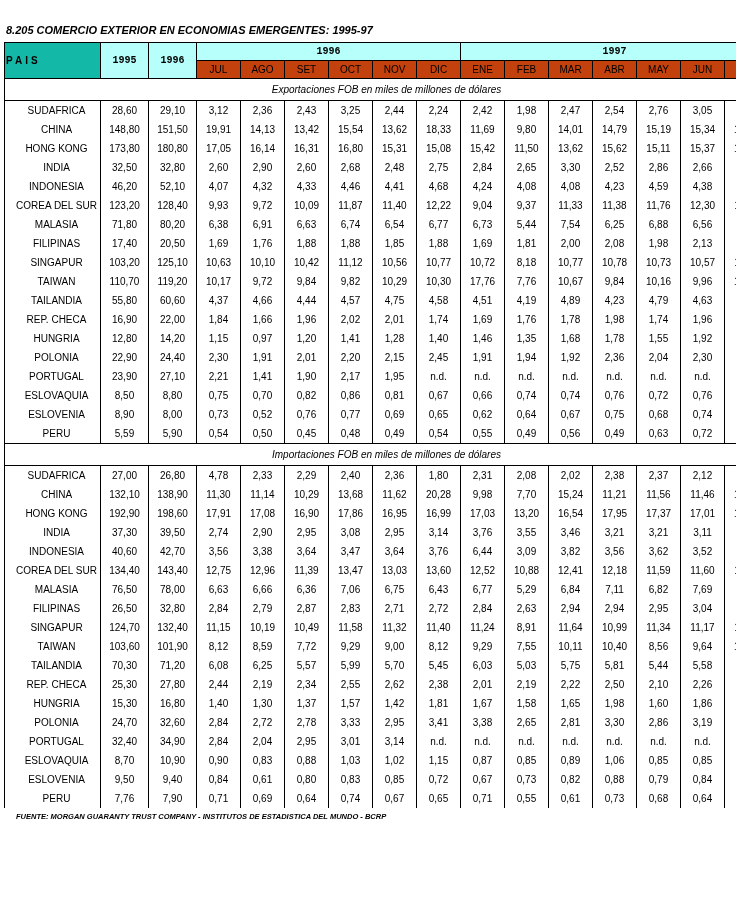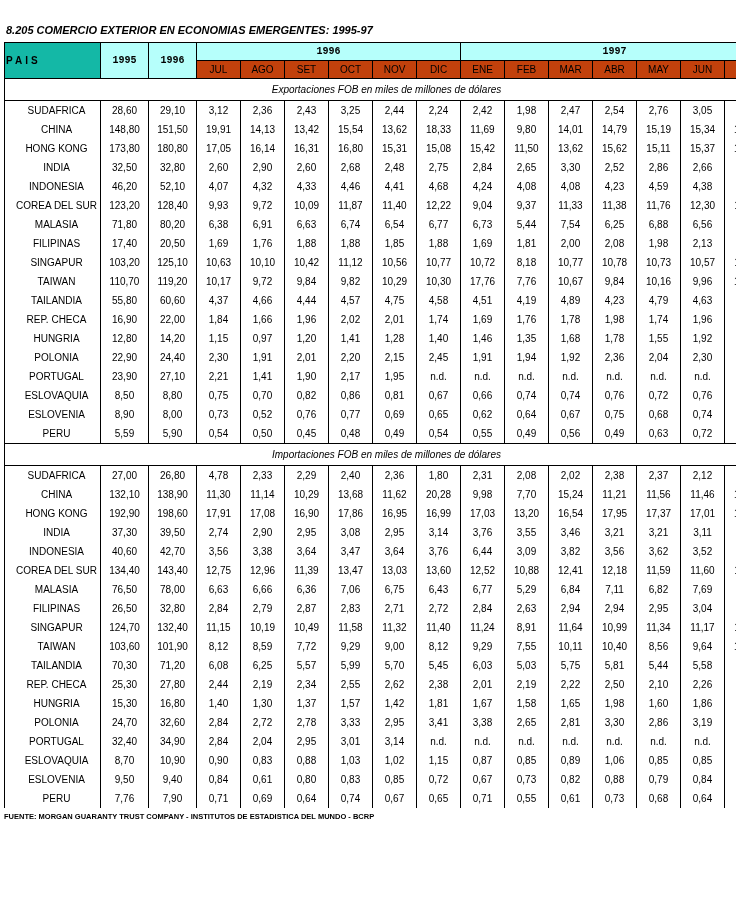--- a/index.html
+++ b/index.html
@@ -9,21 +9,21 @@
   table.main{border-collapse:collapse;width:728px;margin:0 auto;table-layout:fixed;}
   table.main td,table.main th{border:1px solid #000;font-size:10px;}
   .hdr{background:#c2410c;text-align:center;font-weight:normal;font-size:9.5px;padding:3px 1px;}
   .hdr-pais{background:#14b8a6;text-align:left;font-size:9.5px;padding:3px 1px;letter-spacing:3px;}
   .hdr-year{background:#b6fffb;text-align:center;font-size:9.5px;padding:3px 1px;font-family:Liberation Mono, monospace;}
   .section{text-align:center;font-style:italic;font-size:9.5px;padding:5px 0 5px 0;border-left:1px solid #000;border-right:1px solid #000;border-top:1px solid #000;border-bottom:1px solid #000;background:#ffffff;}
   td.country{text-align:center;padding:4px 0 4px 8px;font-size:9.5px;white-space:nowrap;border:none;}
   td.num{text-align:center;padding:4px 2px;font-size:9.5px;border:none;}
   td.vborder{border-left:1px solid #000;}
   tr.datarow td{border-top:none;border-bottom:none;}
-  .footer{font-size:7.5px;font-weight:bold;margin:4px 0 0 0;}
+  .footer{font-size:7.5px;font-weight:bold;font-style:italic;margin:4px 0 0 12px;}
   col.c-pais{width:96px;}
   col.c-y{width:48px;}
   col.c-m{width:44px;}
 </style>
 </head>
 <body>
 
 <div class="page">
 
   <div class="title">8.205  COMERCIO EXTERIOR EN  ECONOMIAS EMERGENTES: 1995-97</div>

